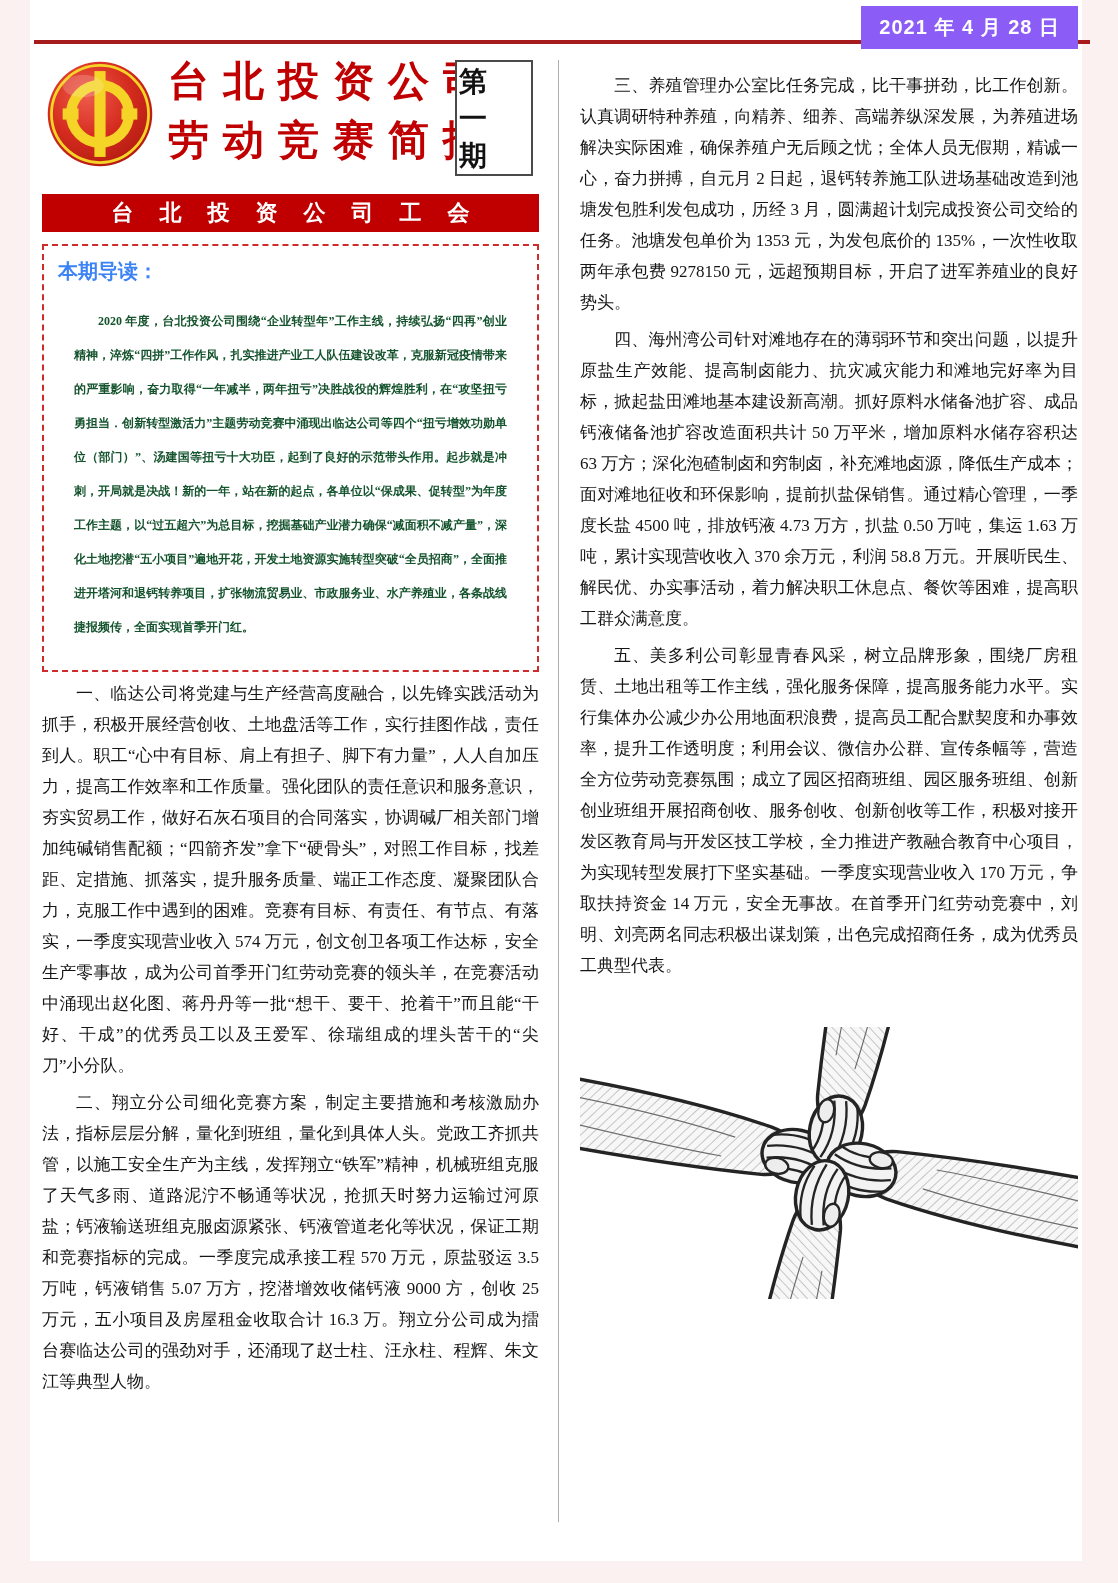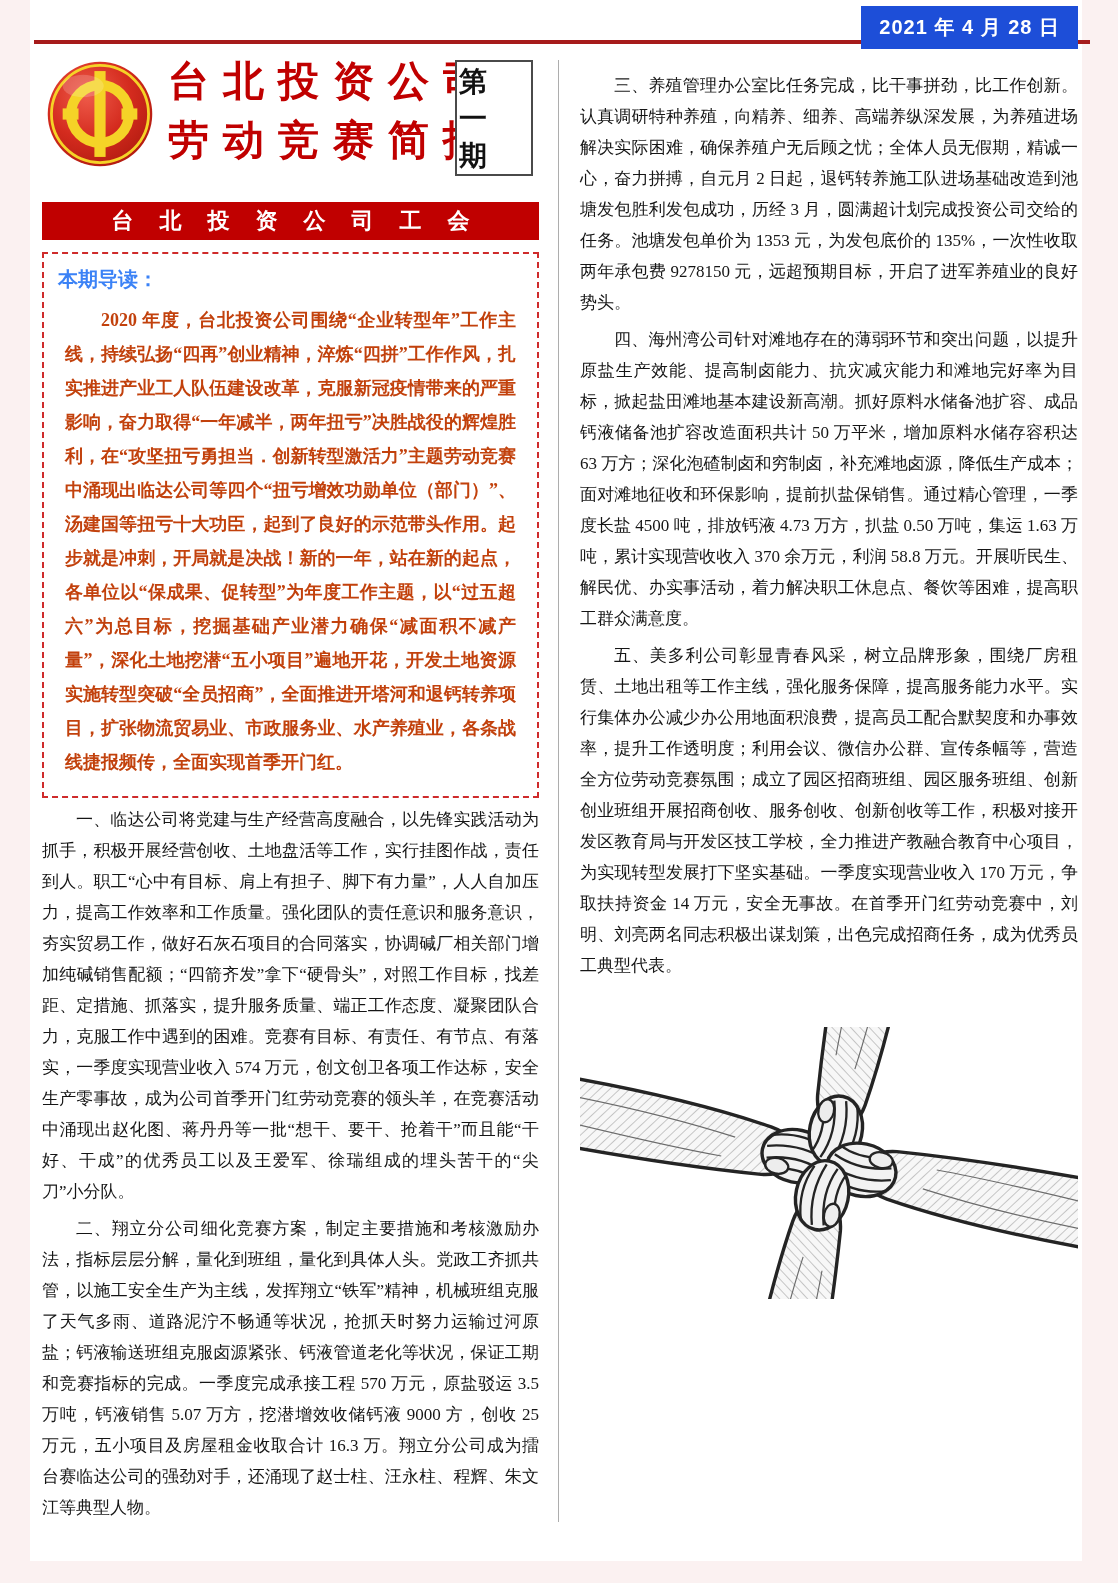--- a/index.html
+++ b/index.html
@@ -14,21 +14,21 @@
   .paper{
     position:absolute;left:30px;top:0;right:36px;bottom:22px;
     background:#ffffff;
   }
   .top-line{
     position:absolute;left:34px;top:40px;right:28px;height:4px;
     background:#a61b1b;
   }
   .date-badge{
     position:absolute;top:6px;right:40px;
-    background:#1d4ed8;color:#ffffff;
+    background:#8b5cf6;color:#ffffff;
     font-family:"Liberation Sans","DejaVu Sans",sans-serif;
     font-weight:bold;font-size:20px;
     padding:8px 18px;letter-spacing:1px;
   }
   
   .left-col{
     position:absolute;left:42px;top:56px;width:497px;
   }
   .masthead{position:relative;height:132px;}
   .logo{position:absolute;left:2px;top:2px;width:112px;height:112px;}
@@ -43,36 +43,36 @@
     position:absolute;right:6px;top:4px;width:74px;height:112px;
     border:2px solid #4a4a4a;background:#fff;
     display:flex;align-items:center;justify-content:flex-start;
   }
   .issue-box .vtext{
     width:32px;font-family:"Liberation Sans","DejaVu Sans",sans-serif;
     font-weight:bold;font-size:28px;line-height:37px;
     text-align:center;word-break:break-all;color:#111;
   }
   .org-banner{
-    margin-top:14px;height:38px;background:#c00000;
+    margin-top:6px;height:38px;background:#c00000;
     color:#ffffff;font-family:"Liberation Sans","DejaVu Sans",sans-serif;
     font-weight:bold;font-size:22px;line-height:38px;
     text-align:center;letter-spacing:26px;text-indent:26px;
     white-space:nowrap;
   }
   .digest-box{
     margin-top:12px;border:2px dashed #cf2b2b;
     padding:8px 14px 10px 14px;background:#fff;
   }
   .digest-heading{
     font-weight:bold;font-size:20px;line-height:34px;color:#3b82f6;
   }
   .digest-body{
-    font-weight:bold;font-size:18px;line-height:34px;color:#c2410c;
-    text-indent:2em;text-align:justify;margin:7px;
+    font-weight:bold;font-size:12px;line-height:34px;color:#14532d;
+    text-indent:2em;text-align:justify;margin:16px;
   }
   .article{
     font-size:17px;line-height:31px;
     text-indent:2em;text-align:justify;margin:6px 0 0 0;color:#151515;
   }
   .left-col .article:first-of-type{}
   
   .col-divider{
     position:absolute;left:558px;top:60px;width:1px;height:1462px;
     background:#adadad;

